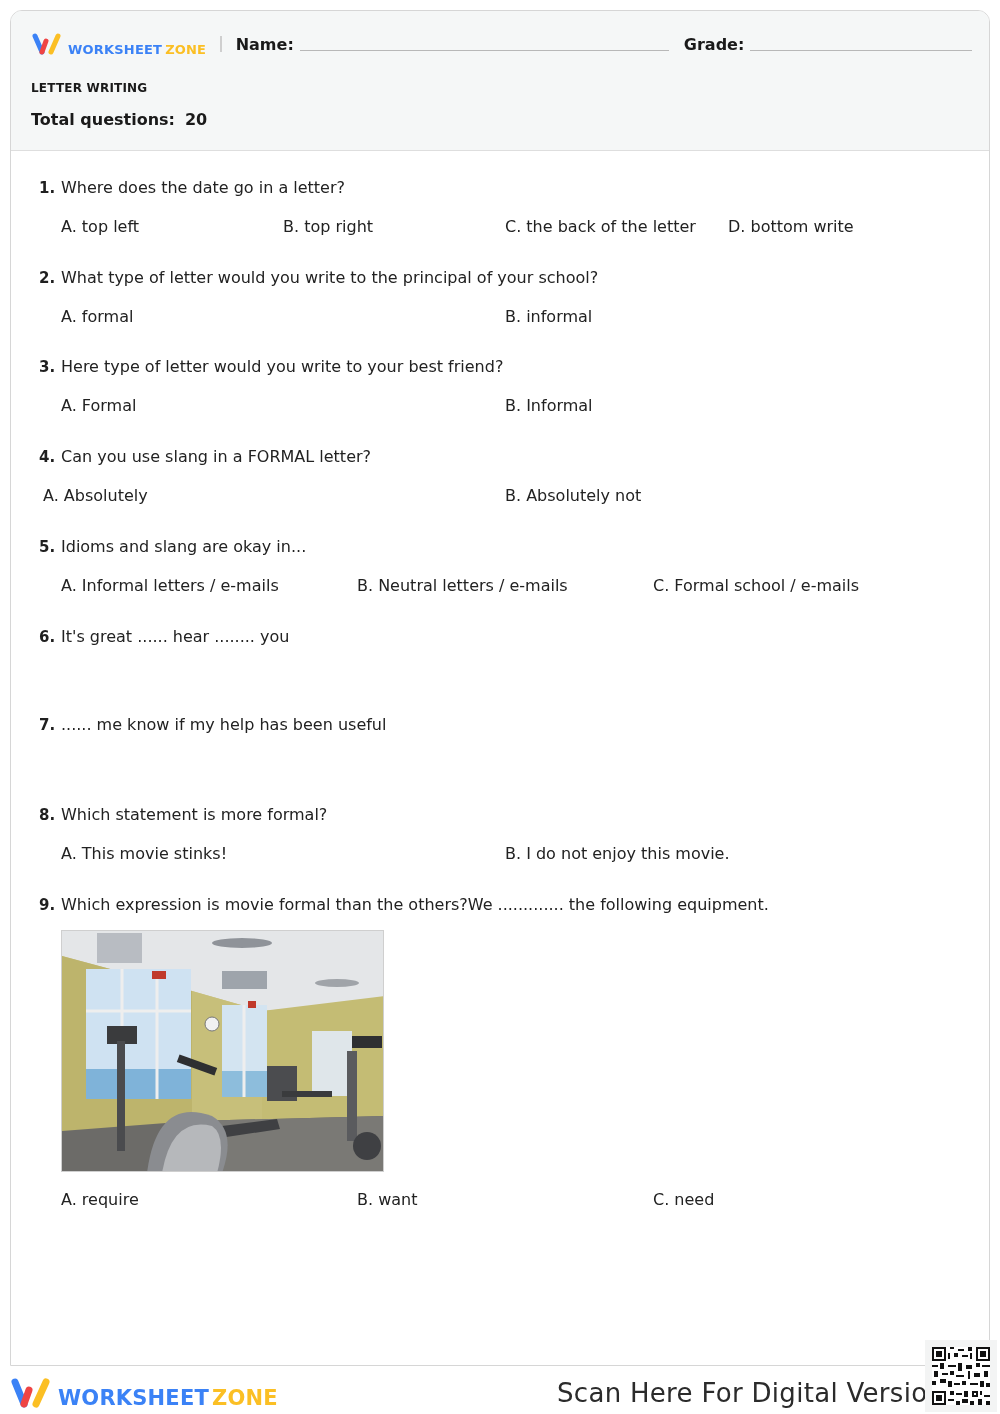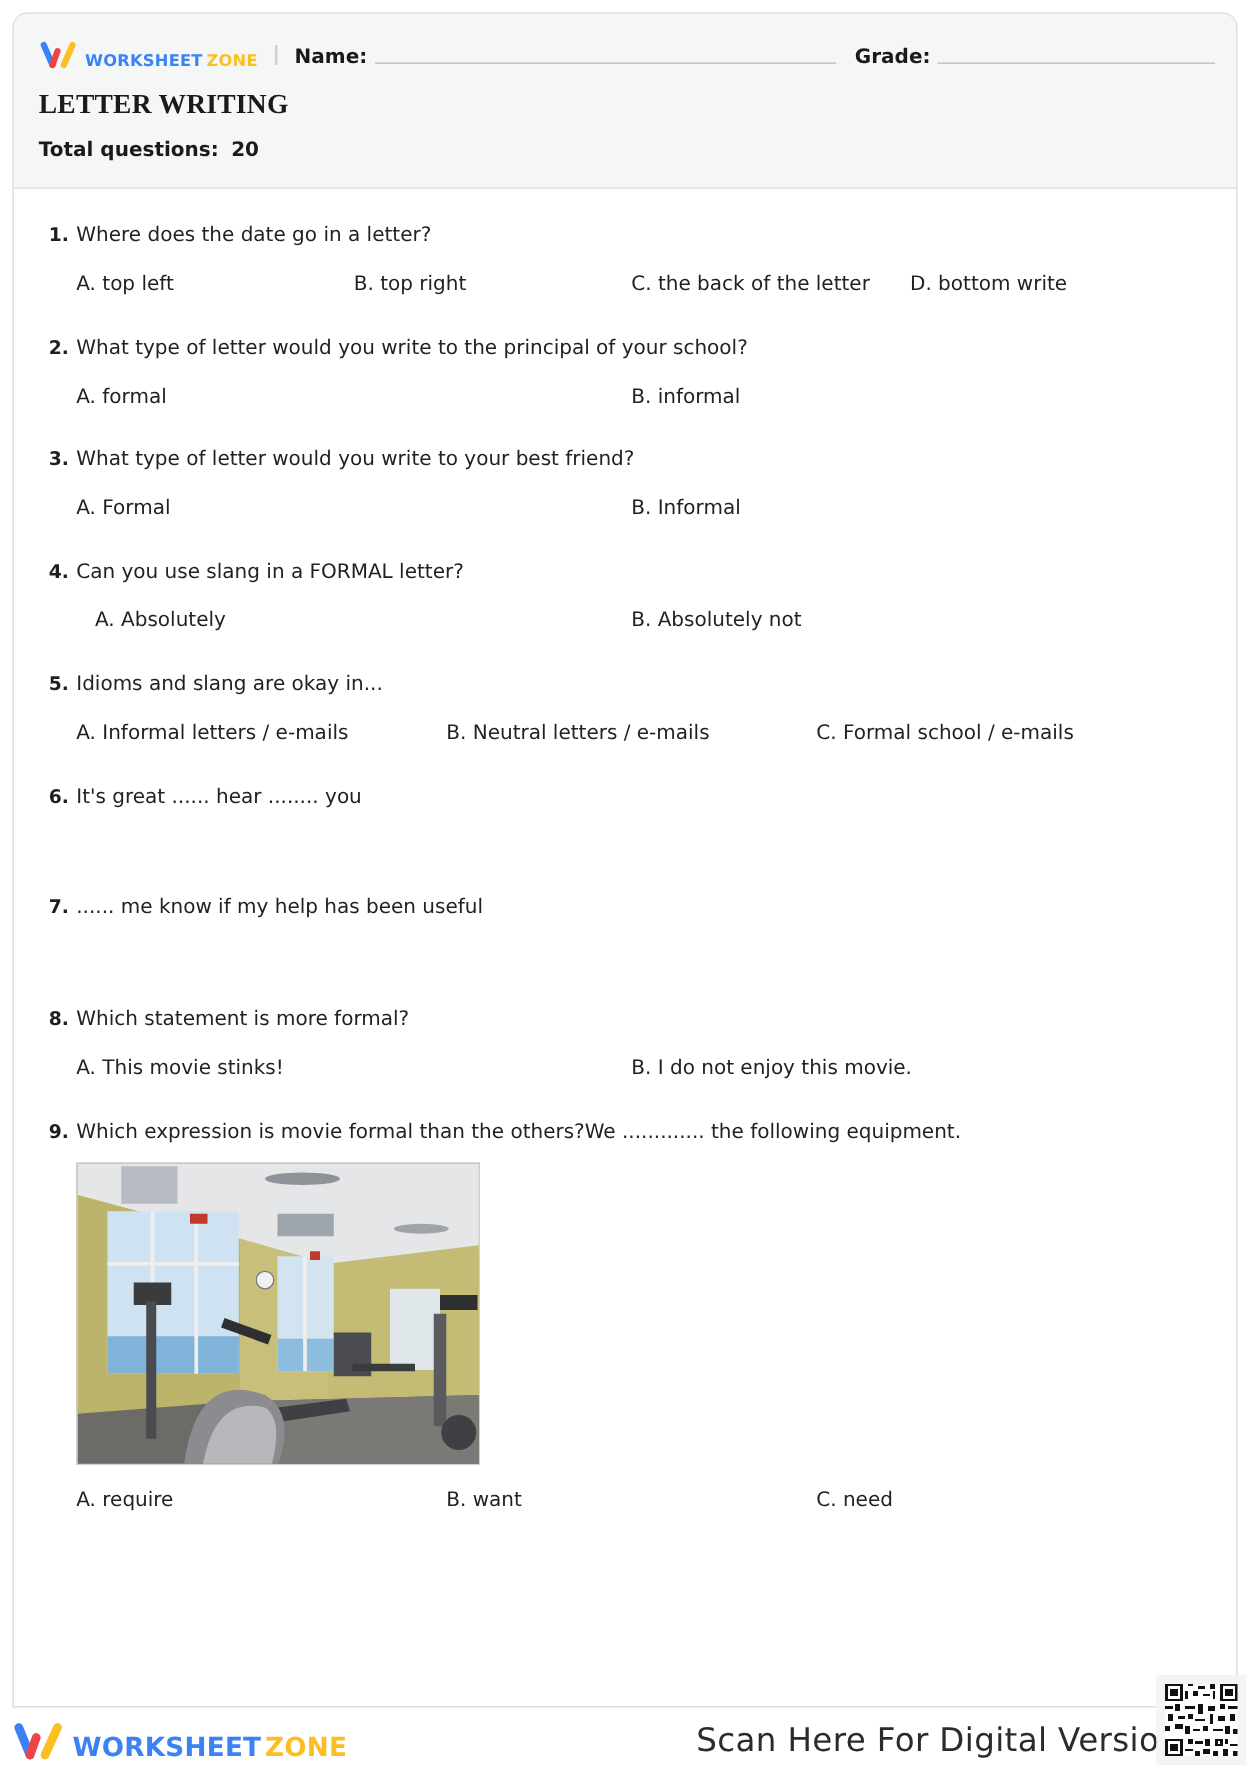--- a/index.html
+++ b/index.html
@@ -25,22 +25,22 @@
     .logo-mark { width: 32px; height: 24px; margin-right: 4px; }
     .logo-text { font-size: 13px; font-weight: bold; letter-spacing: 0.2px; white-space: nowrap; margin-top: 10px; }
     .logo-text .w { color: #3b82f6; }
     .logo-text .z { color: #fbbf24; margin-left: 3px; }
     .divider-bar { width: 1.5px; height: 16px; background: #cfcfcf; margin: 0 14px 0 14px; }
     .field-label { font-size: 16px; font-weight: bold; color: #1a1a1a; white-space: nowrap; }
     .field-line { border-bottom: 1.2px solid #b8b8b8; height: 1px; margin-top: 12px; }
     .name-line { width: 378px; margin-left: 6px; margin-right: 15px; }
     .grade-line { width: 227px; margin-left: 6px; }
     .title {
-      position: absolute; left: 20px; top: 59px;
-      font-size: 22px; font-weight: bold; color: #1a1a1a; letter-spacing: 0.2px; font-family: Liberation Serif, serif;
+      position: absolute; left: 20px; top: 70px;
+      font-size: 12px; font-weight: bold; color: #1a1a1a; letter-spacing: 0.2px;
     }
     .total {
       position: absolute; left: 20px; top: 99px; font-size: 16px; font-weight: bold; color: #1a1a1a;
     }
     .total .num { margin-left: 10px; }
 
     .q { position: absolute; left: 28px; width: 930px; }
     .q-head { display: flex; align-items: baseline; font-size: 16px; }
     .q-num { font-weight: bold; width: 22px; font-size: 15px; }
     .q-text { color: #222; }
@@ -110,35 +110,35 @@
       </div>
     <div class="opts">
       <span class="opt" style="left:22px">A. formal</span>
       <span class="opt" style="left:466px">B. informal</span>
     </div>
   </div>
 
   <div class="q" style="top:346px;">
     <div class="q-head">
         <span class="q-num">3.</span>
-        <span class="q-text">What type of letter would you write to your best friend?</span>
+        <span class="q-text">Here type of letter would you write to your best friend?</span>
       </div>
     <div class="opts">
       <span class="opt" style="left:22px">A. Formal</span>
       <span class="opt" style="left:466px">B. Informal</span>
     </div>
   </div>
 
   <div class="q" style="top:436px;">
     <div class="q-head">
         <span class="q-num">4.</span>
         <span class="q-text">Can you use slang in a FORMAL letter?</span>
       </div>
     <div class="opts">
-      <span class="opt" style="left:37px">A. Absolutely</span>
+      <span class="opt" style="left:4px">A. Absolutely</span>
       <span class="opt" style="left:466px">B. Absolutely not</span>
     </div>
   </div>
 
   <div class="q" style="top:526px;">
     <div class="q-head">
         <span class="q-num">5.</span>
         <span class="q-text">Idioms and slang are okay in...</span>
       </div>
     <div class="opts">

